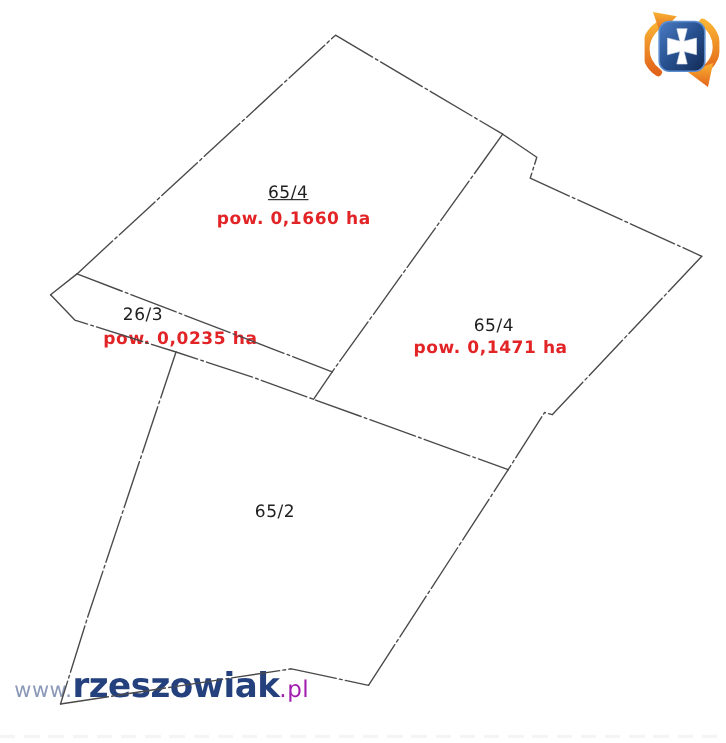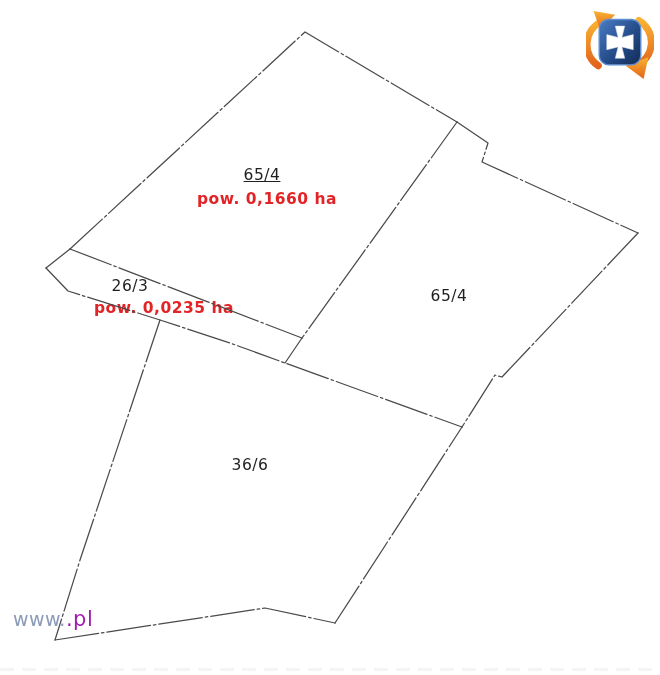--- a/index.html
+++ b/index.html
@@ -48,33 +48,35 @@
   }
 </style>
 </head>
 <body>
 
 <div id="canvas">
 
   <div id="watermark">
     <div class="line1">
       <span class="wm-www">www.</span>
+        <span class="wm-brand">rzeszowiak</span>
         <span class="wm-tld">.pl</span>
     </div>
   </div>
 
   <div class="parcel-label parcel-id" style="left:262px;top:175px;text-decoration:underline;">65/4</div>
   <div class="parcel-label parcel-area" style="left:267px;top:199px;">pow. 0,1660 ha</div>
 
   <div class="parcel-label parcel-id" style="left:130px;top:286px;">26/3</div>
   <div class="parcel-label parcel-area" style="left:164px;top:308px;">pow. 0,0235 ha</div>
 
   <div class="parcel-label parcel-id" style="left:449px;top:296px;">65/4</div>
+  <div class="parcel-label parcel-area" style="left:446px;top:316px;">pow. 0,1471 ha</div>
 
-  <div class="parcel-label parcel-id" style="left:250px;top:465px;">36/6</div>
+  <div class="parcel-label parcel-id" style="left:250px;top:465px;">65/2</div>
 
   <svg id="map-lines" width="660" height="675" viewBox="0 0 660 675">
 
     <polyline class="boundary" points="70,249 305,32 457,122"></polyline>
 
     <polyline class="boundary" points="457,122 302,338"></polyline>
 
     <polyline class="boundary" points="70,249 302,338"></polyline>
 
     <polyline class="boundary" points="70,249 46,268"></polyline>

